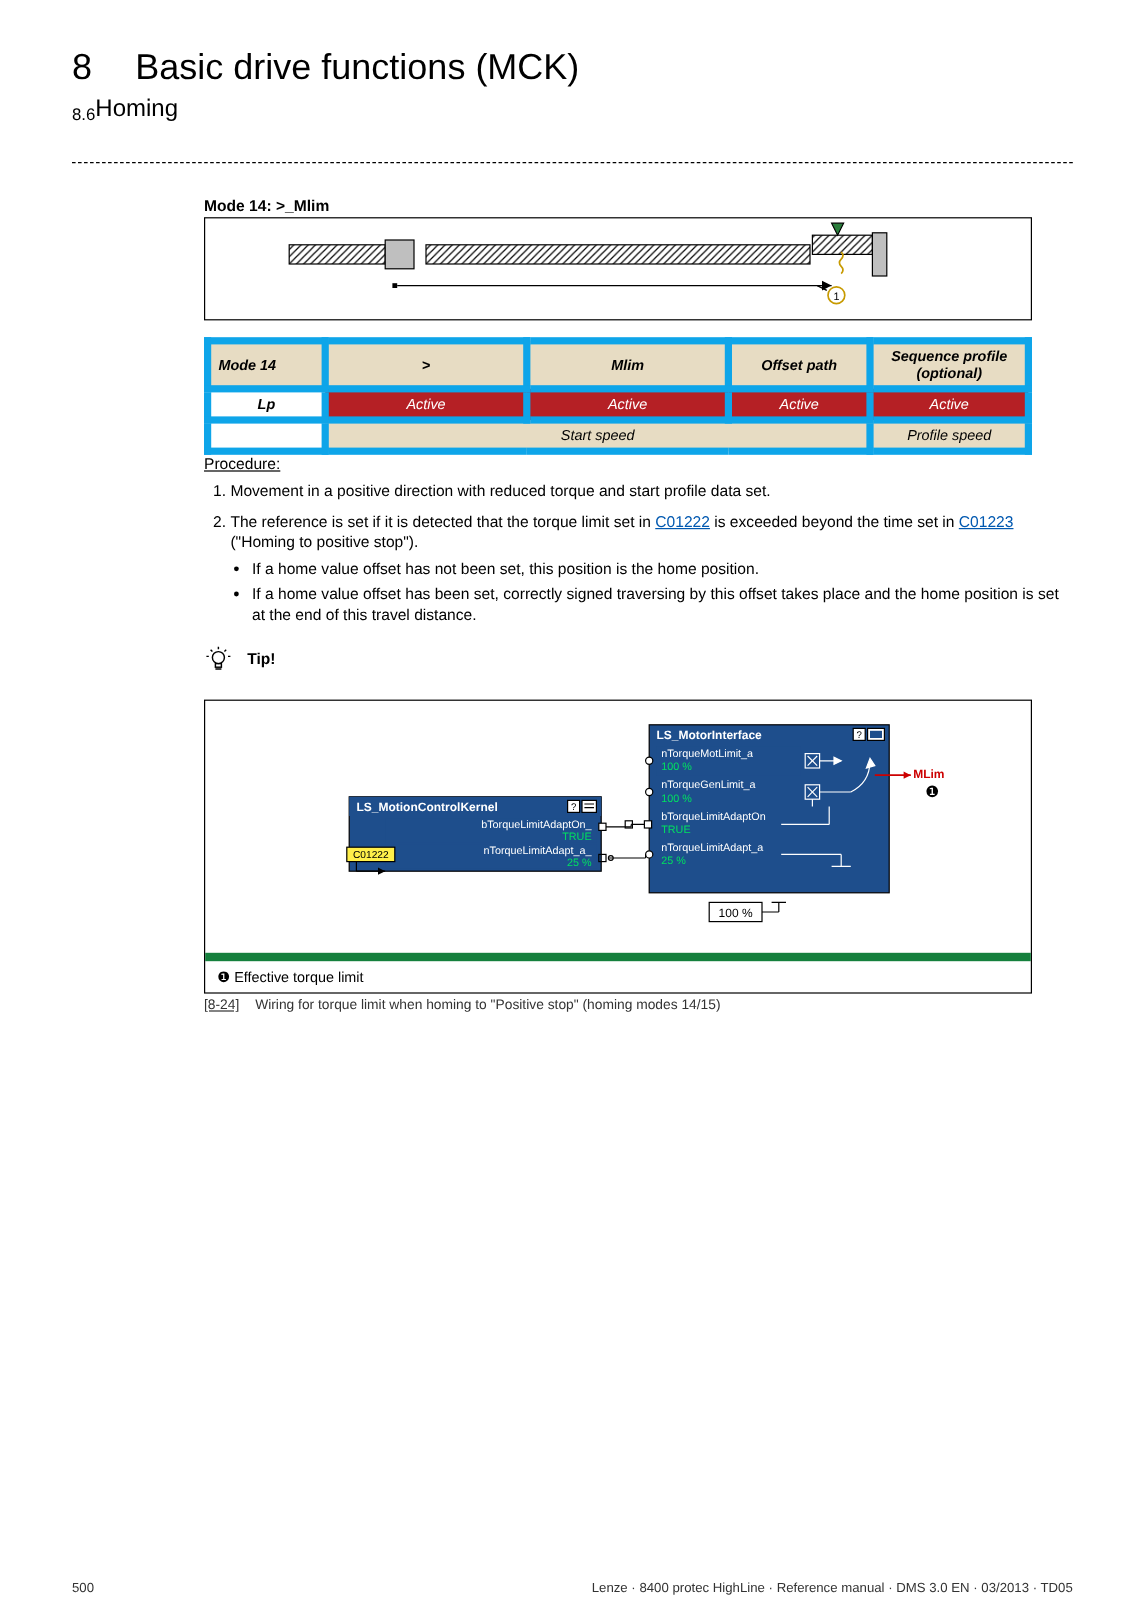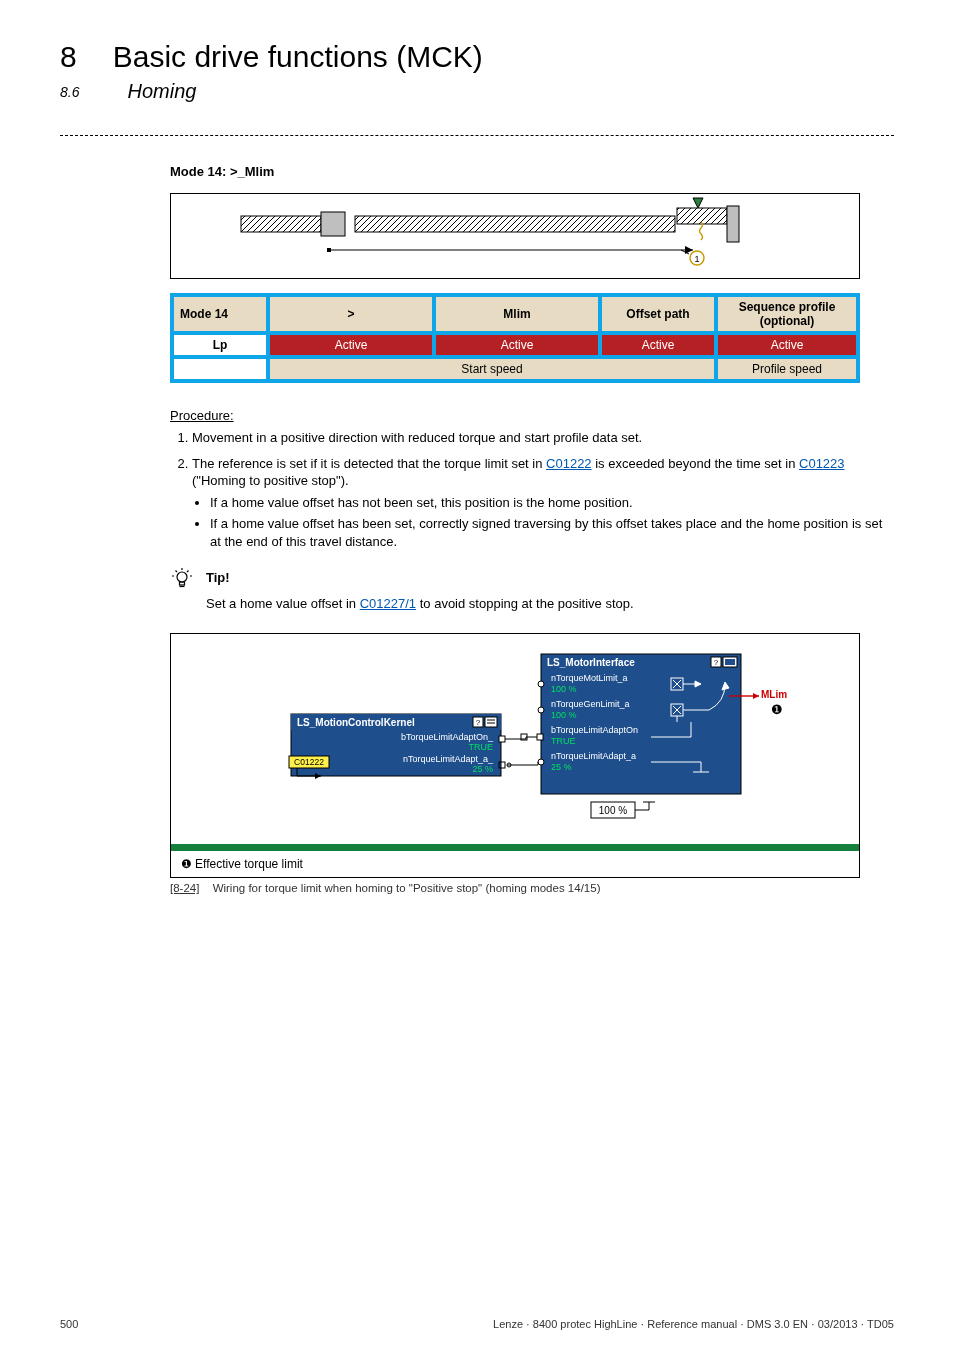--- a/index.html
+++ b/index.html
@@ -26,73 +26,72 @@
   .chap-num {
     font-size: 30px;
     font-weight: 400;
   }
   .chap-title {
     font-size: 30px;
     font-weight: 400;
   }
   .sub-row {
     display: flex;
-    align-items: center;
-    gap: 48px;
+    align-items: flex-end;
     margin-top: 6px;
-    font-style: italic;
   }
   .sub-num { font-size: 14px; }
   .sub-title { font-size: 20px; }
   .dash-sep {
     margin-top: 32px;
     border: none;
     border-top: 1.5px dashed #000;
     height: 0;
   }
   .content {
     margin-left: 110px;
     margin-top: 28px;
   }
   .mode-heading {
     font-weight: 700;
-    margin-bottom: 14px;
+    margin-bottom: 2px;
   }
   .diagram-box {
     border: 1px solid #000;
     width: 690px;
     height: 86px;
     margin-bottom: 14px;
     position: relative;
     box-sizing: border-box;
   }
   .diag-svg { width: 690px; height: 86px; display:block;}
   .mode-table {
     border-collapse: collapse;
     width: 690px;
     font-size: 12px;
   }
   .mode-table th, .mode-table td {
-    border: 4px solid #0ea5e9;
+    border: 6px solid #0ea5e9;
     padding: 3px 6px;
     text-align: center;
+    font-style: italic;
   }
   .mode-table th {
     background: #e7dcc3;
     font-weight: 700;
   }
   .mode-table .subhead {
     background: #e7dcc3;
     font-weight: 400;
   }
   .cell-active { background: #b52025; color: #fff; }
   .cell-inactive { background: #fff; color: #000; }
   .left-hcell { text-align:left; font-weight:400; background:#fff;}
   .procedure {
-    margin-top: 25px;
+    margin-top: 0;
     text-decoration: underline;
   }
   ol.proc-list {
     margin: 6px 0 0 0;
     padding-left: 22px;
   }
   ol.proc-list li { margin-bottom: 8px; line-height: 1.35;}
   ul.inner { list-style: disc; padding-left: 18px; margin:4px 0;}
   ul.inner li { margin-bottom: 4px; }
   a.codelink { color: #0058b0; text-decoration: underline; }
@@ -237,23 +236,20 @@
             <line x1="22" y1="10" x2="20" y2="10"></line>
             <line x1="5.5" y1="4.5" x2="7" y2="6"></line>
             <line x1="18.5" y1="4.5" x2="17" y2="6"></line>
             <rect x="9.5" y="16" width="5" height="3"></rect>
             <line x1="9.5" y1="20.5" x2="14.5" y2="20.5"></line>
           </g>
         </svg>
       </span>
       <span class="tip-label">Tip!</span>
     </div>
-    <div class="tip-text">
-      <span>Set a home value offset in </span><a class="codelink">C01227/1</a><span> to avoid stopping at the positive stop.</span>
-    </div>
 
     <div class="wiring-box">
       <svg class="wiring-svg" viewBox="0 0 688 210" height="210">
 
         <g>
           <rect x="120" y="80" width="210" height="62" fill="#1e4e8c" stroke="#000"></rect>
           <rect x="120" y="80" width="210" height="16" fill="#1e4e8c"></rect>
           <text x="126" y="92" fill="#fff" font-size="10" font-weight="700">LS_MotionControlKernel</text>
 
           <rect x="302" y="83" width="10" height="10" fill="#fff" stroke="#000"></rect>

